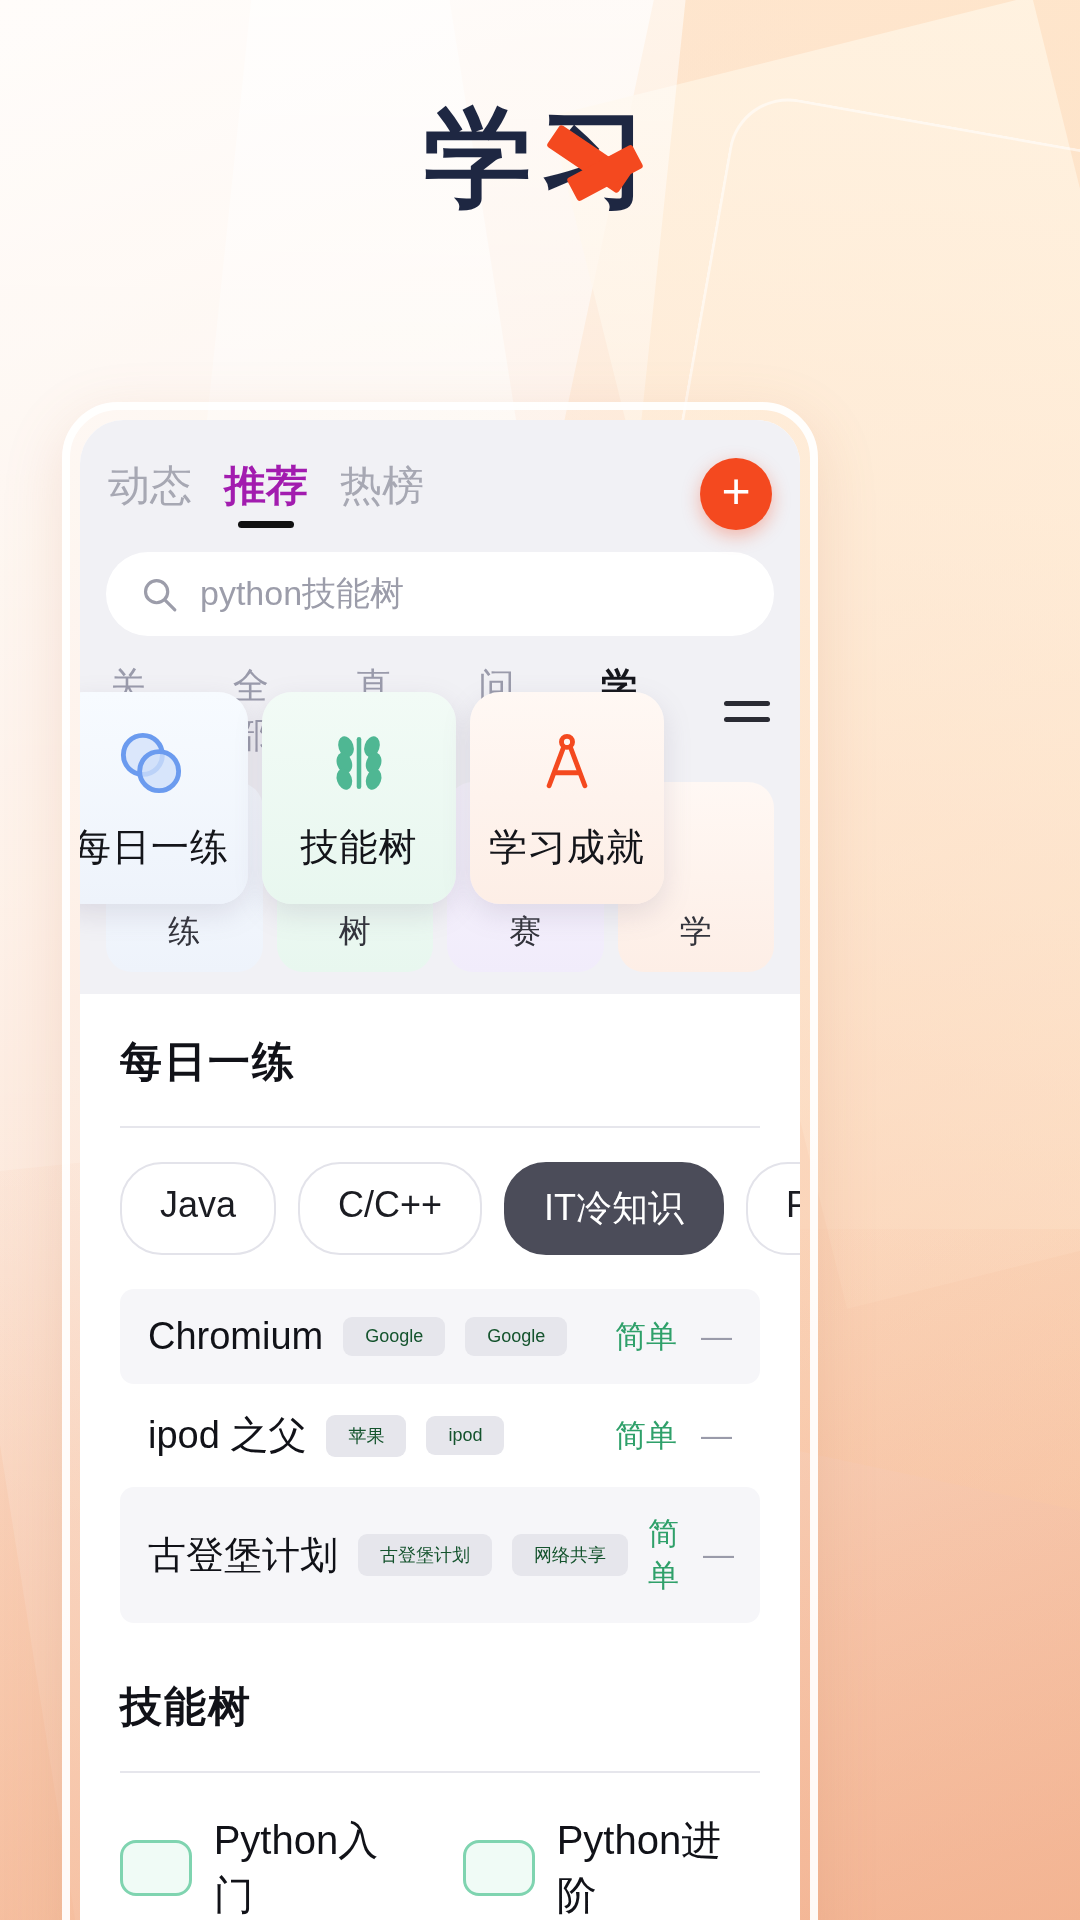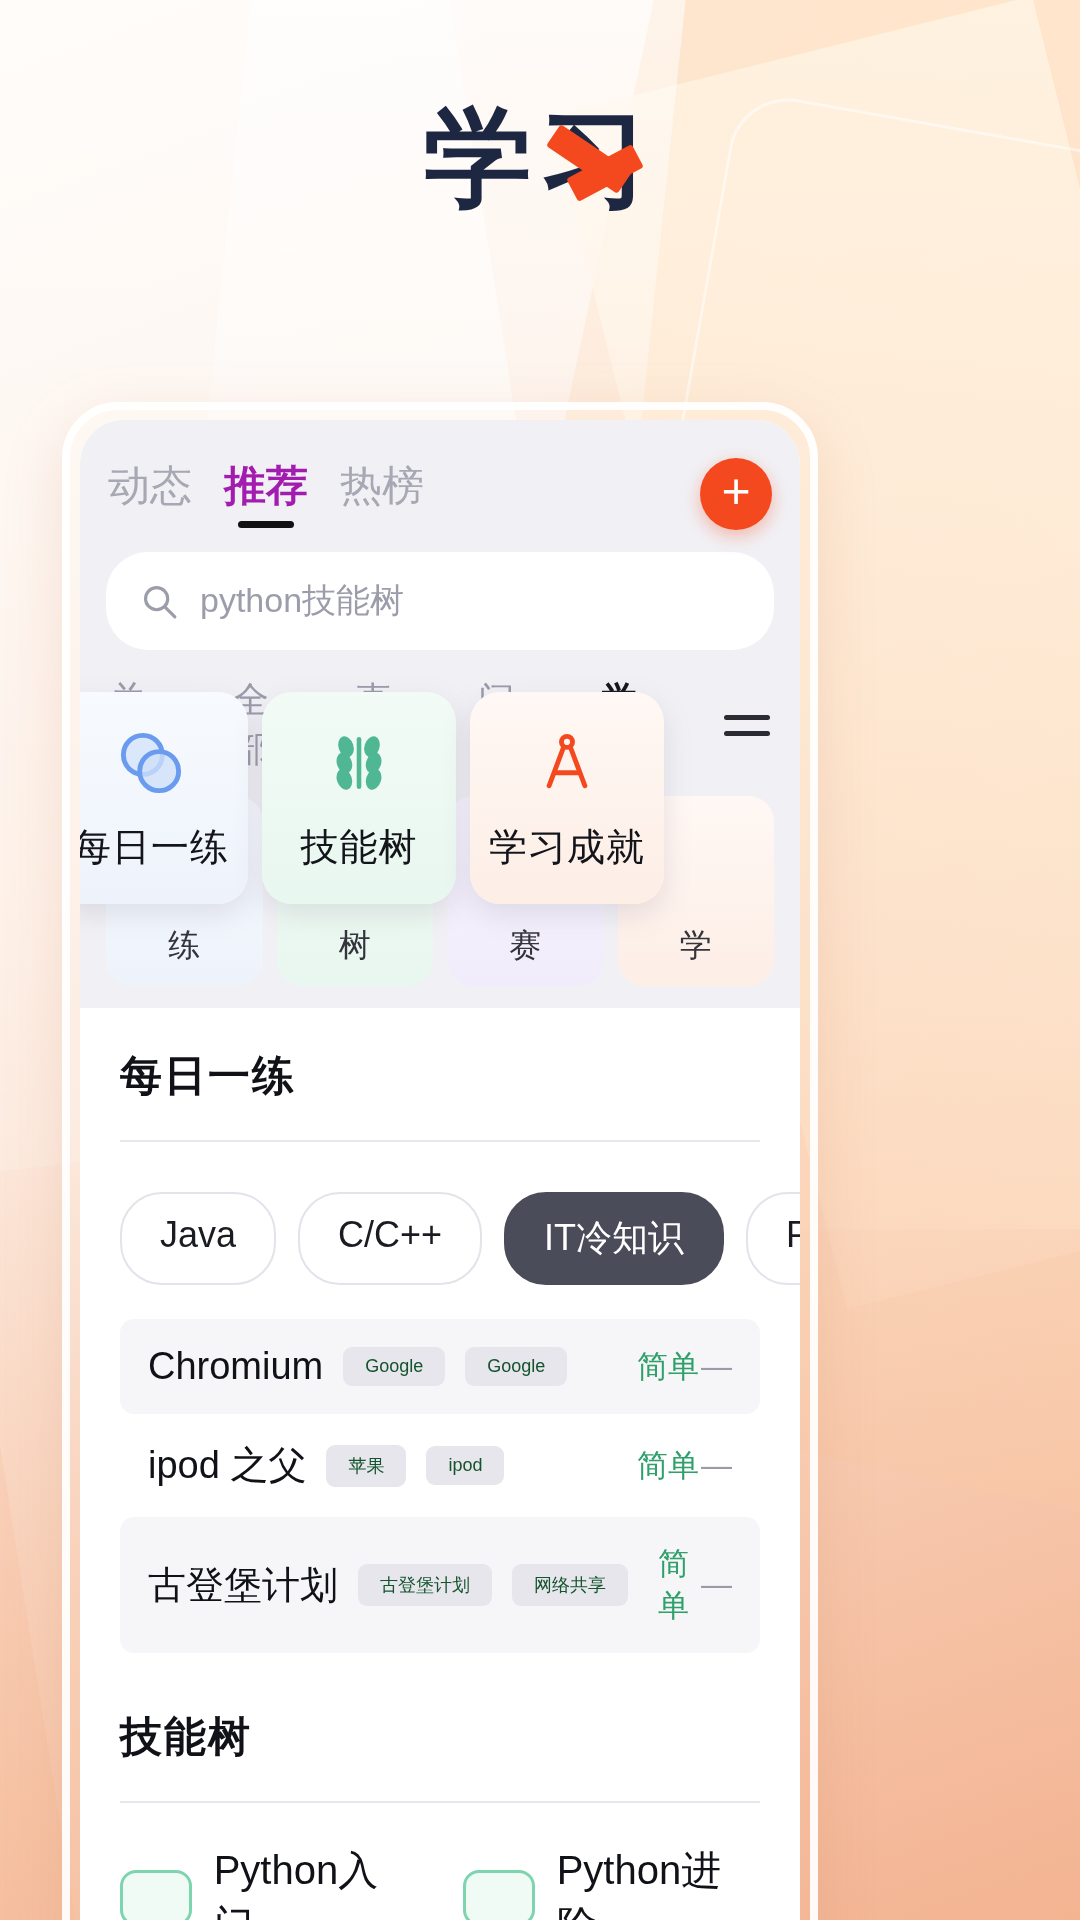--- a/index.html
+++ b/index.html
@@ -109,21 +109,21 @@
     content:""; position:absolute; left:50%; transform:translateX(-50%);
     bottom:0; width:56px; height:7px; background:#111; border-radius:4px;
   }
   .plus-btn {
     margin-left:auto; width:72px; height:72px; border-radius:50%;
     background:#f4491f; color:#fff; font-size:50px; line-height:66px;
     text-align:center; font-weight:300;
     box-shadow:0 6px 18px rgba(244,73,31,.35);
   }
   .search-bar {
-    margin:18px 0 0 0; height:98px; background:#fff; border-radius:42px;
+    margin:18px 0 0 0; height:84px; background:#fff; border-radius:42px;
     display:flex; align-items:center; gap:22px; padding:0 34px;
   }
   .search-bar .ph { font-size:34px; color:#9c9daa; }
   .filters { display:flex; align-items:center; gap:52px; padding:26px 4px 22px 4px; }
   .filter { font-size:36px; color:#9a9bab; position:relative; }
   .filter.active { color:#15161c; font-weight:bold; }
   .live-dot {
     position:absolute; right:-22px; bottom:-4px;
     width:28px; height:24px; border-radius:7px; background:#f4491f;
     display:flex; align-items:center; justify-content:center; gap:3px;
@@ -155,40 +155,40 @@
   .fc1 { background:linear-gradient(180deg,#f7fbff,#eef3fb); }
   .fc2 { background:linear-gradient(180deg,#f2fbf6,#e8f7ef); }
   .fc3 { background:linear-gradient(180deg,#f8f5fd,#f1ecfb); }
   .fc4 { background:linear-gradient(180deg,#fff8f4,#fdeee6); }
 
   
   .content { background:#fff; padding:40px 40px 0 40px; position:relative; }
   .sec-title { font-size:42px; font-weight:bold; color:#111218; letter-spacing:2px; }
   .divider { height:2px; background:#e6e6ec; margin:36px 0 0 0; }
 
-  .chips { display:flex; gap:22px; padding:50px 0 30px 0; }
+  .chips { display:flex; gap:22px; padding:34px 0 30px 0; }
   .chip {
     border:2px solid #e3e3ea; border-radius:42px;
     padding:20px 38px; font-size:36px; color:#1b1c22; background:#fff;
     white-space:nowrap;
   }
   .chip.active { background:#4b4c59; border-color:#4b4c59; color:#fff; }
 
   .rows { margin-top:4px; }
   .row {
     display:flex; align-items:center; gap:20px;
     padding:26px 28px; border-radius:14px;
   }
   .row.shaded { background:#f6f6f9;text-align:center; }
   .row .name { font-size:38px; color:#111218; white-space:nowrap; }
   .row .tag {
     background:#e6e6ec; color:#14532d; font-size:18px;
     padding:9px 22px; border-radius:9px; white-space:nowrap;
   }
-  .row .right { margin-left:auto; display:flex; align-items:center; gap:2px; }
+  .row .right { margin-left:auto; display:flex; align-items:center; gap:24px; }
   .row .lvl { color:#2fa06a; font-size:31px; }
   .row .dash { color:#9a9baa; font-size:31px; }
 
   .sec2 { padding-top:56px; }
   .tree-row { display:flex; gap:46px; padding-top:40px; align-items:center; }
   .tree-item { display:flex; align-items:center; gap:22px; }
   .tree-ic {
     width:72px; height:56px; border-radius:16px;
     border:3px solid #7fd4b0; background:#f0fbf6;
   }

